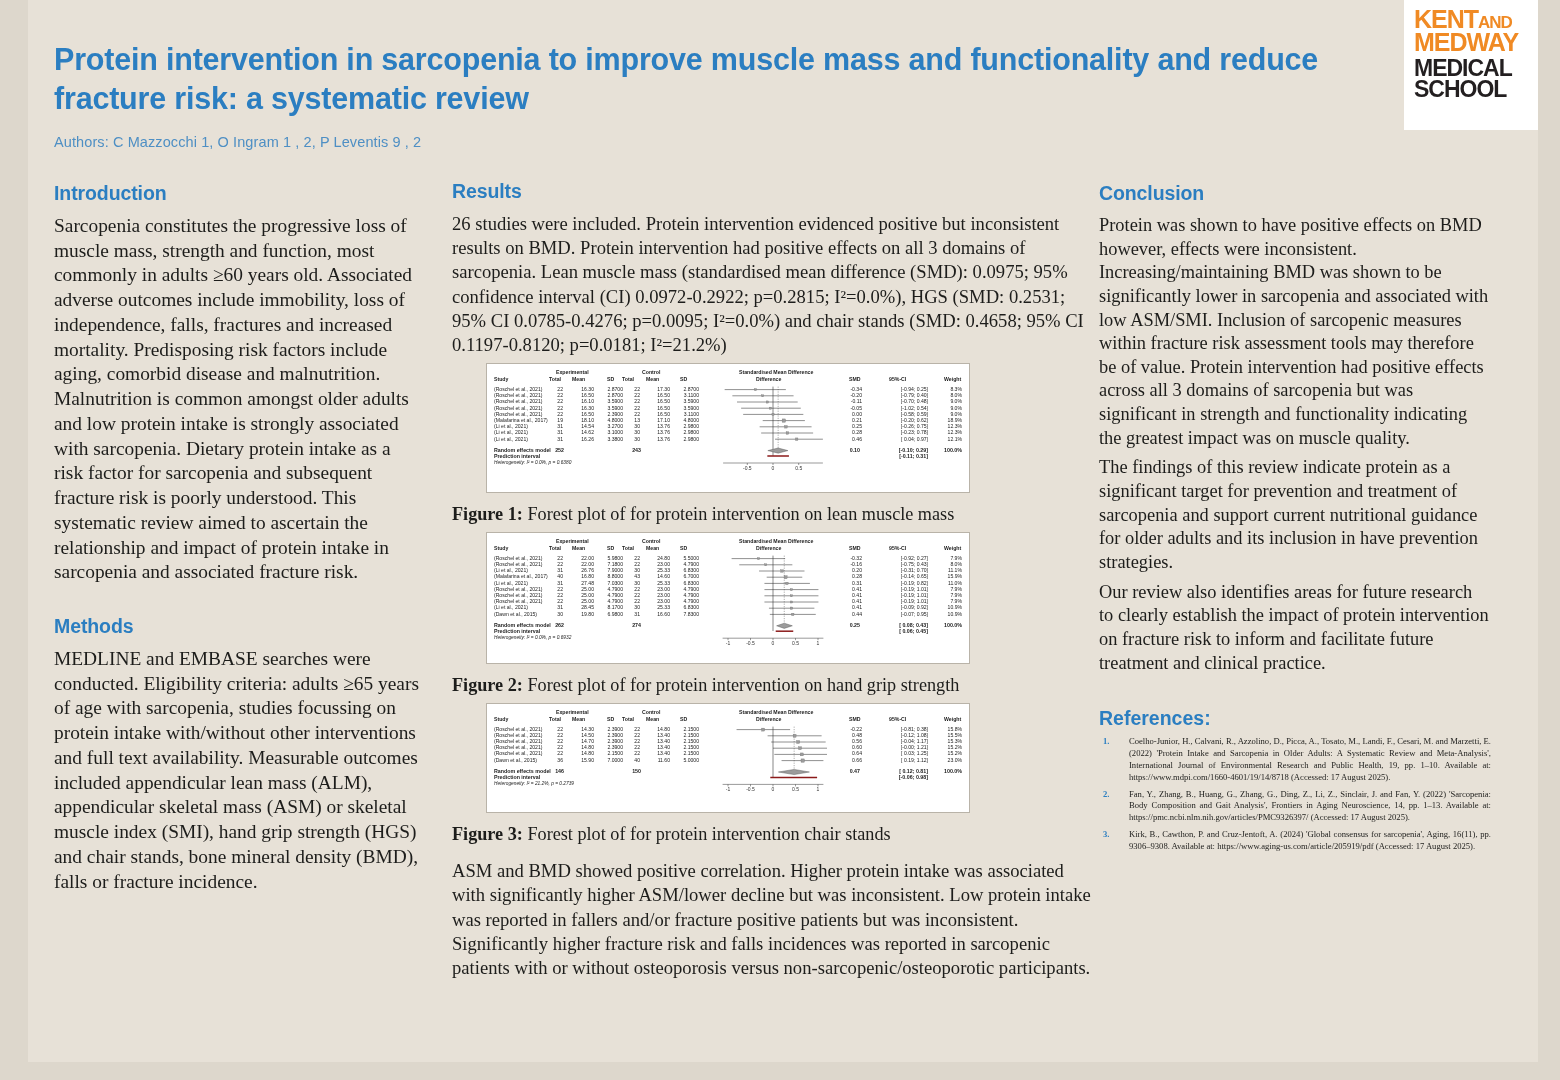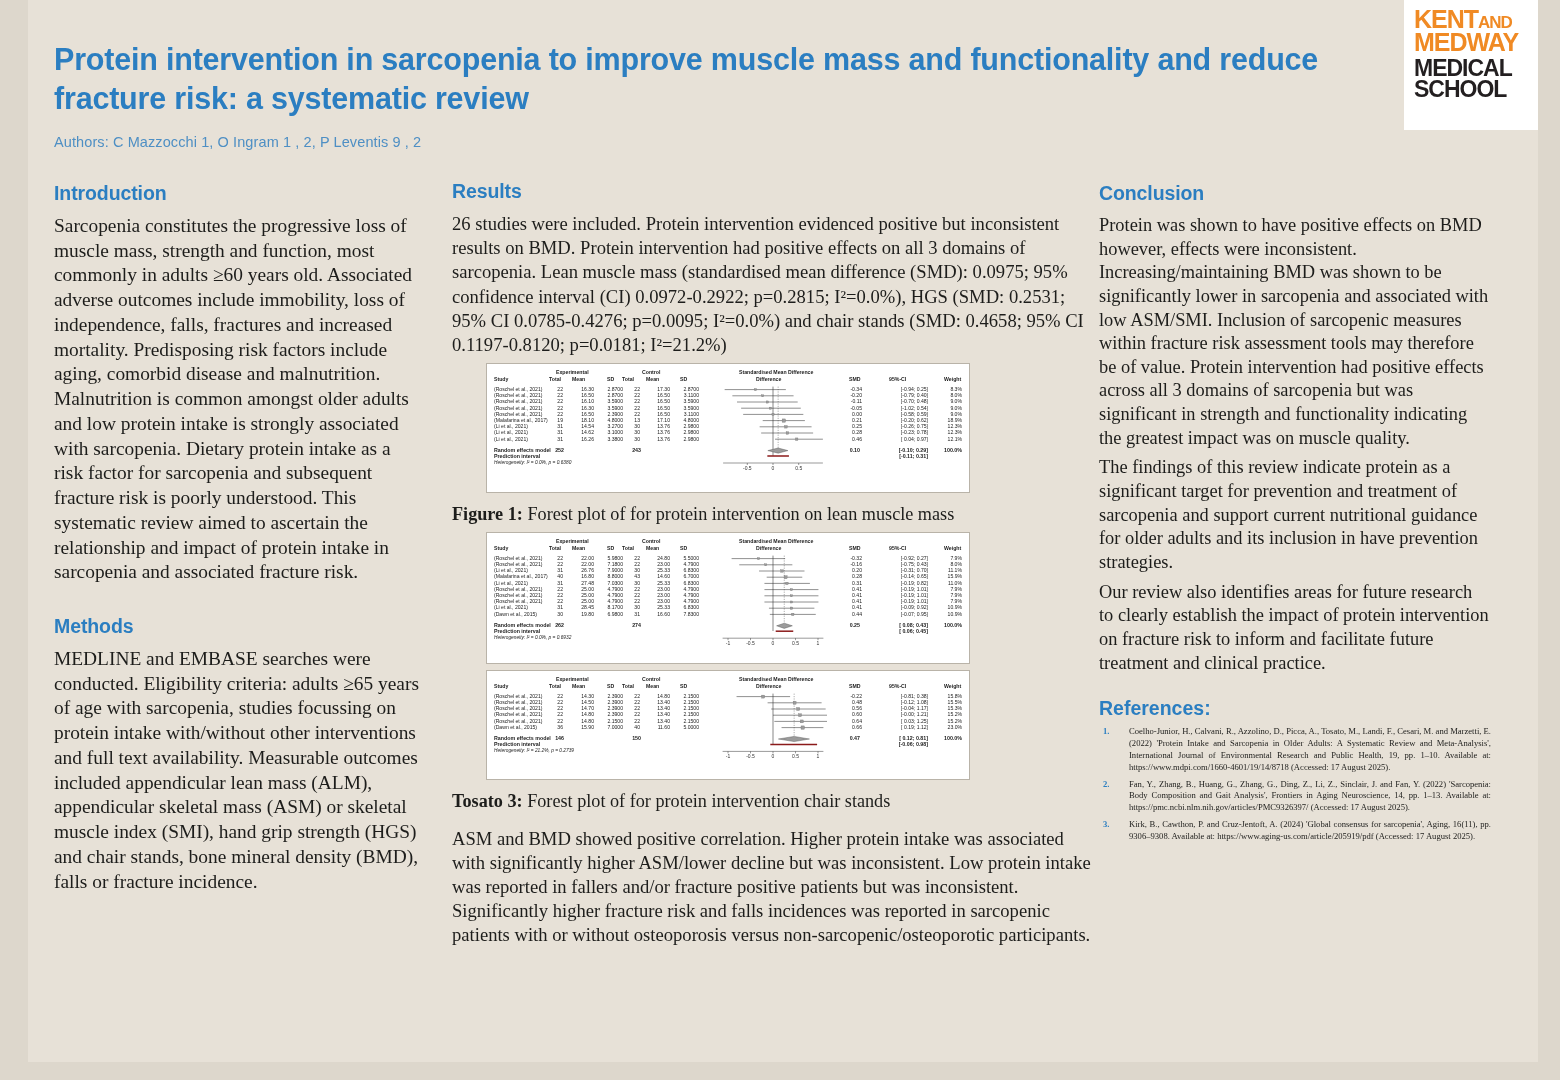--- a/index.html
+++ b/index.html
@@ -100,21 +100,21 @@
   .figcap b{font-weight:bold;}
 
   
   .fp{position:absolute;left:0;top:0;width:100%;height:100%;
       font-family:"Liberation Sans", sans-serif;color:#222;}
   svg.plot{position:absolute;}
 
   
   h2.refs{
     font-family:"Liberation Sans", sans-serif;
-    font-weight:bold;font-size:19.5px;color:#2b7ec1;margin:22px 0 6px 0;
+    font-weight:bold;font-size:19.5px;color:#2b7ec1;margin:32px 0 6px 0;
   }
   ol.reflist{margin:0;padding:0;list-style:none;}
   ol.reflist li{
     font-size:8.6px;line-height:1.38;margin-bottom:5px;
     padding-left:30px;position:relative;text-align:justify;
   }
   ol.reflist li .rn{
     position:absolute;left:4px;top:0;color:#2b7ec1;font-weight:bold;font-size:8.6px;
   }
 </style>
@@ -507,20 +507,21 @@
             <text x="263.5" y="110.2" font-size="5" font-family="Liberation Sans, sans-serif" fill="#333" text-anchor="middle">-0.5</text>
             <line x1="286" y1="103.2" x2="286" y2="105.2" stroke="#333" stroke-width="0.5"></line>
             <text x="286" y="110.2" font-size="5" font-family="Liberation Sans, sans-serif" fill="#333" text-anchor="middle">0</text>
             <line x1="308.5" y1="103.2" x2="308.5" y2="105.2" stroke="#333" stroke-width="0.5"></line>
             <text x="308.5" y="110.2" font-size="5" font-family="Liberation Sans, sans-serif" fill="#333" text-anchor="middle">0.5</text>
             <line x1="331" y1="103.2" x2="331" y2="105.2" stroke="#333" stroke-width="0.5"></line>
             <text x="331" y="110.2" font-size="5" font-family="Liberation Sans, sans-serif" fill="#333" text-anchor="middle">1</text>
           </svg>
         </div>
       </div>
+    <p class="figcap"><b>Figure 2:</b><span> Forest plot of for protein intervention on hand grip strength</span></p>
 
     <div class="figbox fig3" id="fig3">
         <div class="fp">
           <div style="position: absolute; left: 7px; top: 5px; width: 468px; font-size: 5.2px; font-weight: bold; font-family: &quot;Liberation Sans&quot;, sans-serif;">
             <span style="position:absolute;left:62px;">Experimental</span>
             <span style="position:absolute;left:148px;">Control</span>
             <span style="position:absolute;left:245px;">Standardised Mean Difference</span>
           </div>
           <div style="position: absolute; left: 7px; top: 12px; width: 468px; font-size: 5.2px; font-weight: bold; font-family: &quot;Liberation Sans&quot;, sans-serif;">
             <span style="position:absolute;left:0px;">Study</span>
@@ -642,21 +643,21 @@
             <text x="263.5" y="85.4" font-size="5" font-family="Liberation Sans, sans-serif" fill="#333" text-anchor="middle">-0.5</text>
             <line x1="286" y1="78.4" x2="286" y2="80.4" stroke="#333" stroke-width="0.5"></line>
             <text x="286" y="85.4" font-size="5" font-family="Liberation Sans, sans-serif" fill="#333" text-anchor="middle">0</text>
             <line x1="308.5" y1="78.4" x2="308.5" y2="80.4" stroke="#333" stroke-width="0.5"></line>
             <text x="308.5" y="85.4" font-size="5" font-family="Liberation Sans, sans-serif" fill="#333" text-anchor="middle">0.5</text>
             <line x1="331" y1="78.4" x2="331" y2="80.4" stroke="#333" stroke-width="0.5"></line>
             <text x="331" y="85.4" font-size="5" font-family="Liberation Sans, sans-serif" fill="#333" text-anchor="middle">1</text>
           </svg>
         </div>
       </div>
-    <p class="figcap"><b>Tosato 3:</b><span> Forest plot of for protein intervention chair stands</span></p>
+    <p class="figcap"><b>Figure 3:</b><span> Forest plot of for protein intervention chair stands</span></p>
 
     <p class="body" style="margin-top:14px;">ASM and BMD showed positive correlation. Higher protein intake was associated with significantly higher ASM/lower decline but was inconsistent. Low protein intake was reported in fallers and/or fracture positive patients but was inconsistent. Significantly higher fracture risk and falls incidences was reported in sarcopenic patients with or without osteoporosis versus non-sarcopenic/osteoporotic participants.</p>
   </div>
 
   <div class="col col-right">
     <h2 class="sec">Conclusion</h2>
     <p class="body">Protein was shown to have positive effects on BMD however, effects were inconsistent. Increasing/maintaining BMD was shown to be significantly lower in sarcopenia and associated with low ASM/SMI. Inclusion of sarcopenic measures within fracture risk assessment tools may therefore be of value. Protein intervention had positive effects across all 3 domains of sarcopenia but was significant in strength and functionality indicating the greatest impact was on muscle quality.</p>
     <p class="body">The findings of this review indicate protein as a significant target for prevention and treatment of sarcopenia and support current nutritional guidance for older adults and its inclusion in have prevention strategies.</p>
     <p class="body">Our review also identifies areas for future research to clearly establish the impact of protein intervention on fracture risk to inform and facilitate future treatment and clinical practice.</p>
 

